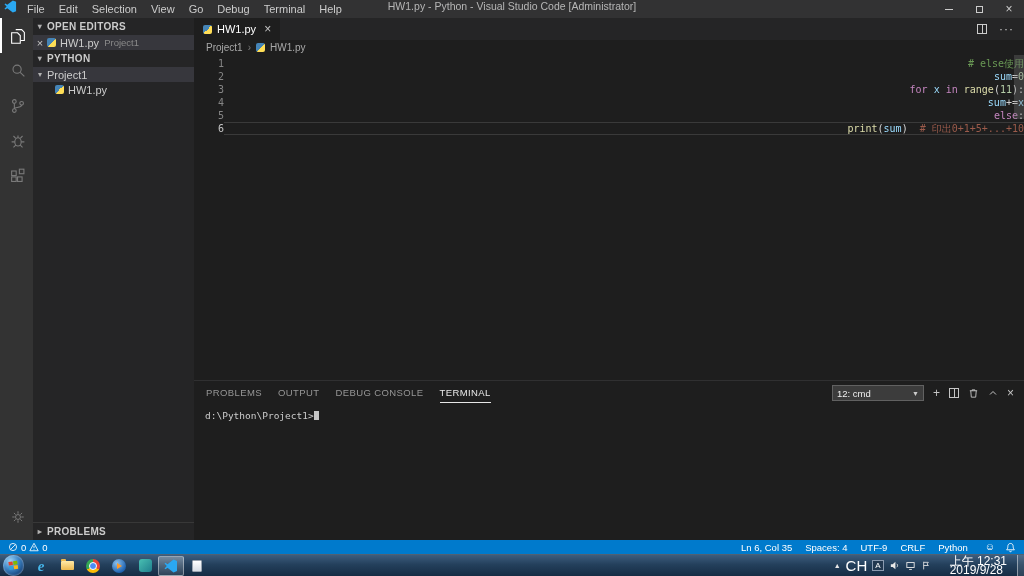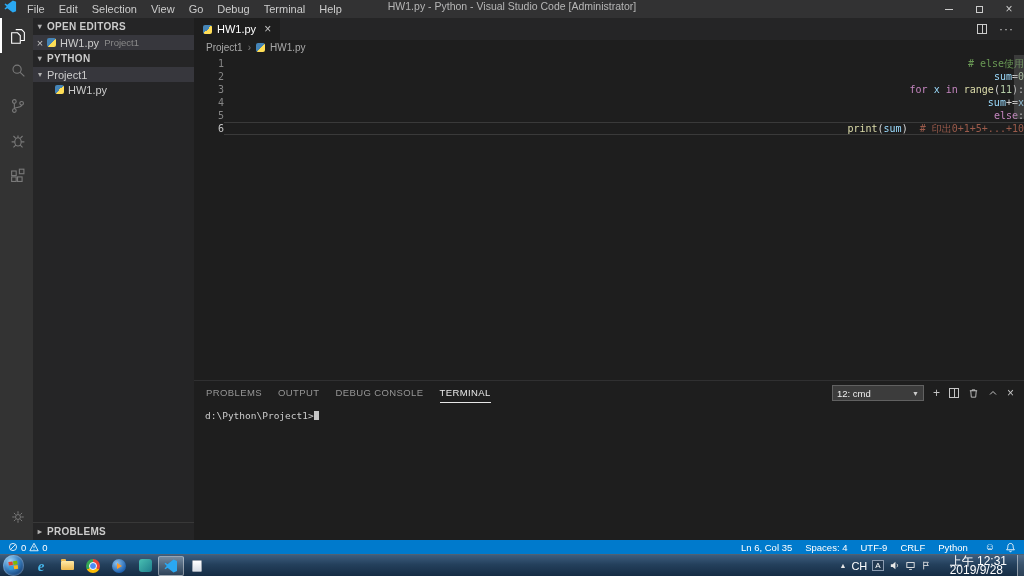--- a/index.html
+++ b/index.html
@@ -96,21 +96,21 @@
   .folder { width:13px; height:9px; background:linear-gradient(#ffe9a8,#edb94f); border-radius:1px; position:relative; }
   .folder::before { content:""; position:absolute; top:-2px; left:0; width:5px; height:2px; background:#edb94f; border-radius:1px 1px 0 0; }
   .chrome { width:14px; height:14px; border-radius:50%; background:conic-gradient(#ea4335 0 120deg, #fbbc05 0 240deg, #34a853 0 360deg); position:relative; }
   .chrome::after { content:""; position:absolute; inset:3px; background:#4b8cf5; border:1.5px solid #ffffff; border-radius:50%; }
   .wmp { width:14px; height:14px; border-radius:50%; background:radial-gradient(circle at 35% 30%, #8cc1ec, #1e62b0 72%); display:flex; align-items:center; justify-content:center; }
   .wmp::after { content:""; border-left:5px solid #ff9a2a; border-top:3px solid transparent; border-bottom:3px solid transparent; margin-left:1px; }
   .paint { width:13px; height:13px; border-radius:3px; background:linear-gradient(135deg,#49c0b2,#1f7f8d); }
   .doc { width:10px; height:12px; background:linear-gradient(#ffffff,#d8dee6); border:1px solid #9aa4b0; border-radius:1px; }
   .tray { margin-left:auto; display:flex; align-items:center; gap:5px; color:#ffffff; height:100%; }
   .tray-arrow { font-size:7px; color:#e8e8e8; }
-  .tray-lang { font-size:11px; }
+  .tray-lang { font-size:15px; }
   .tray-ime { font-size:8px; background:#223850; border:1px solid #8a9ab0; padding:0 2px; line-height:9px; }
   .tray svg { display:block; }
   .clock { font-size:12px; line-height:9px; margin:0 5px 0 14px; white-space:nowrap; }
   .show-desktop { width:7px; height:100%; border-left:1px solid rgba(255,255,255,.45); background:rgba(255,255,255,.10); }
 </style>
 </head>
 <body>
 
 <div class="titlebar">
   <div class="vscode-logo">

